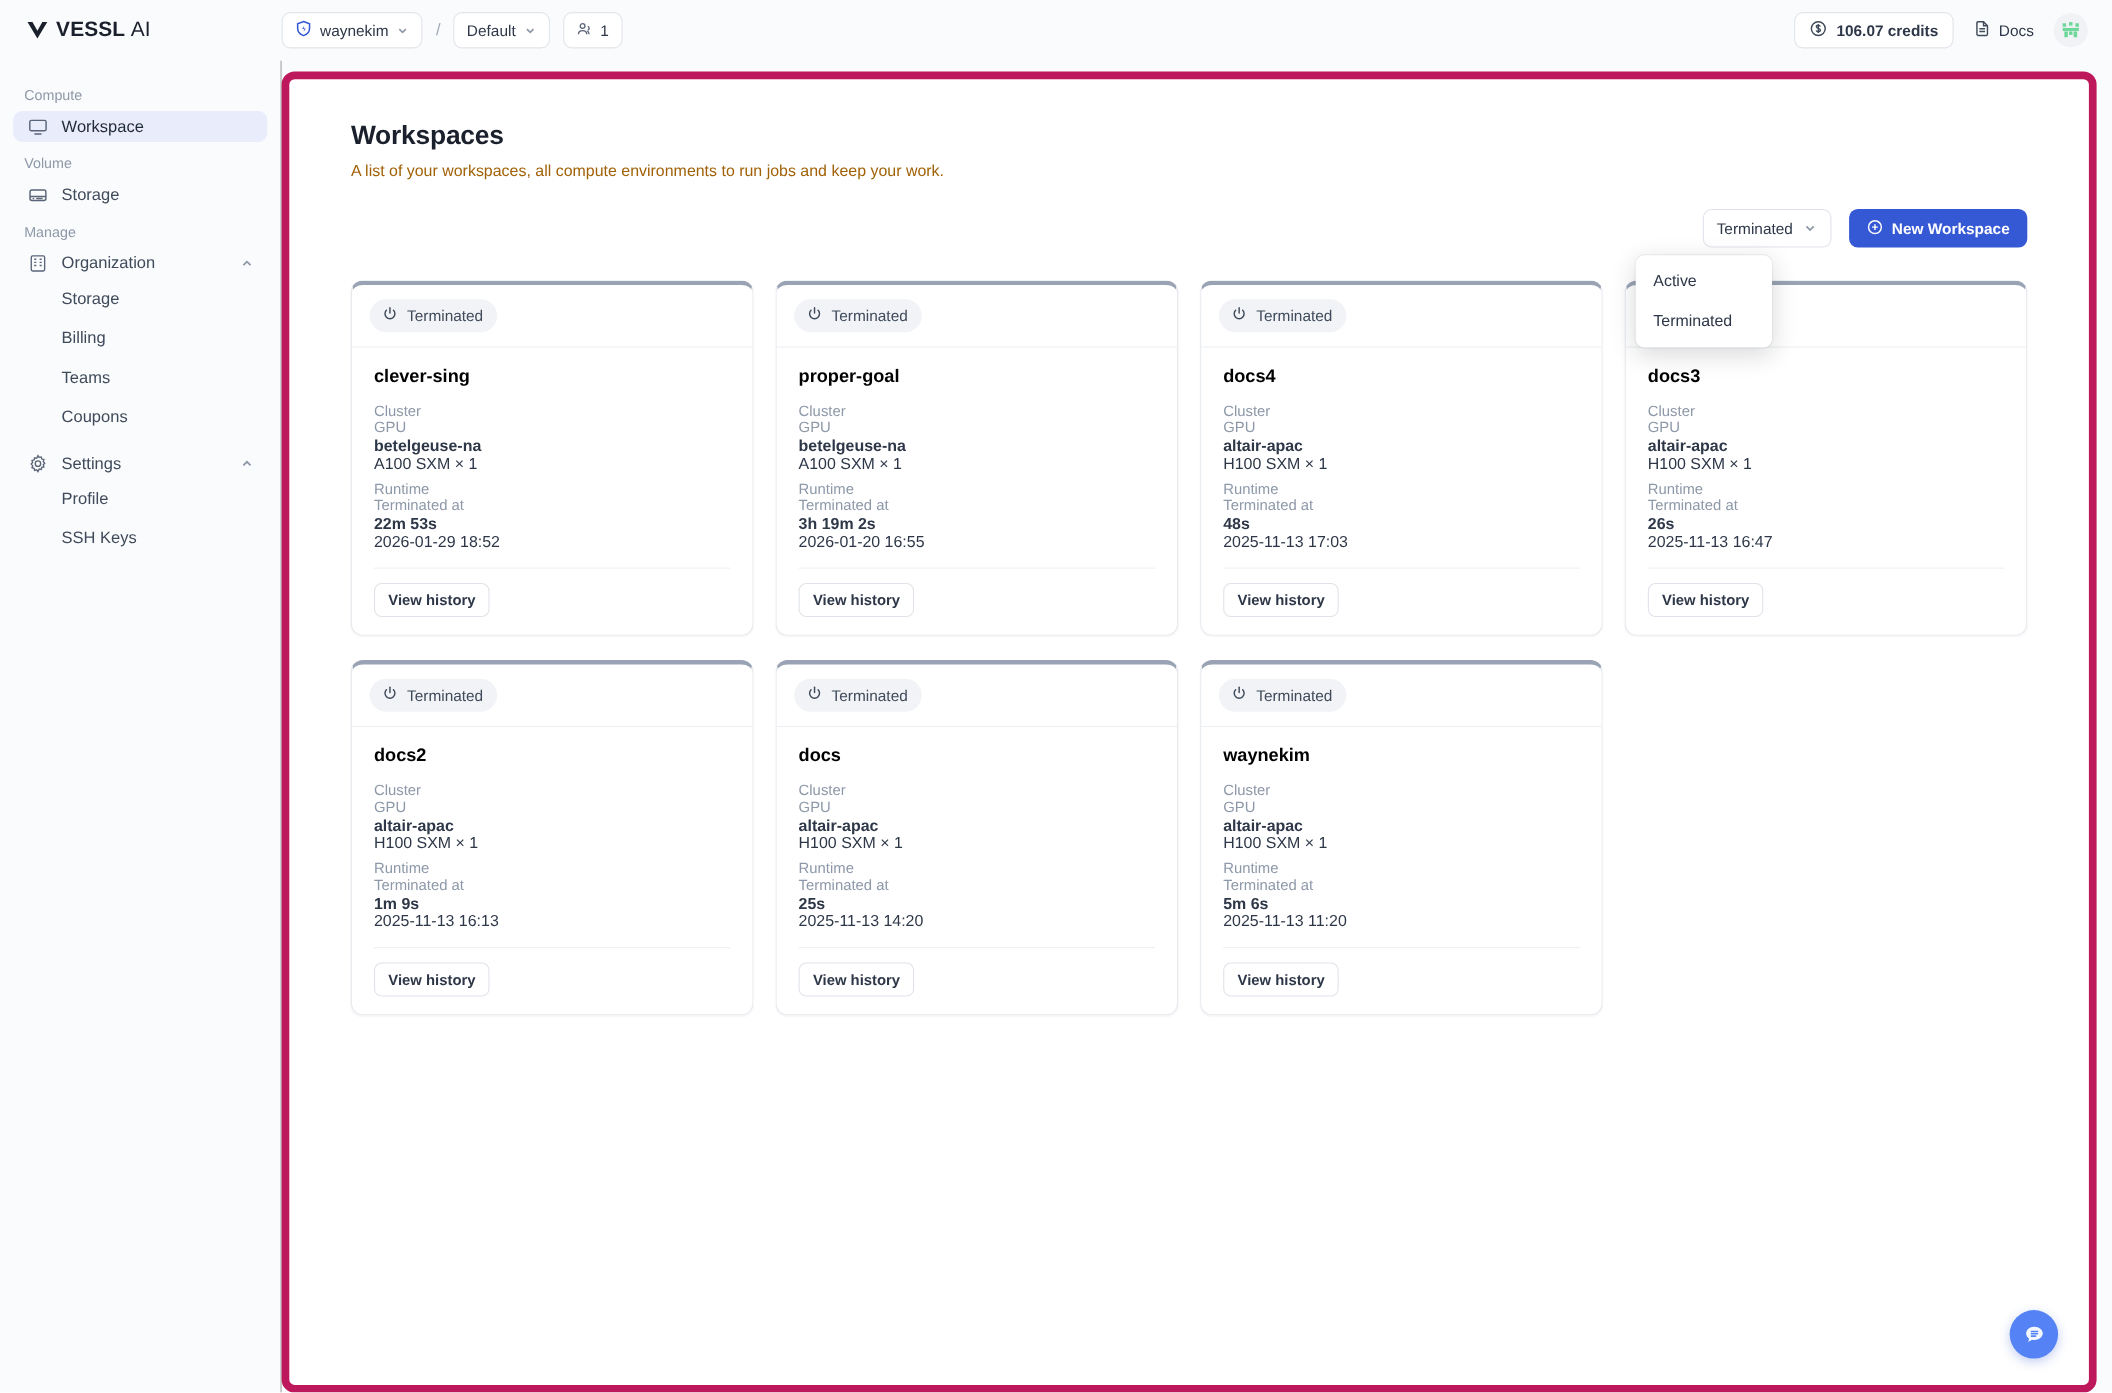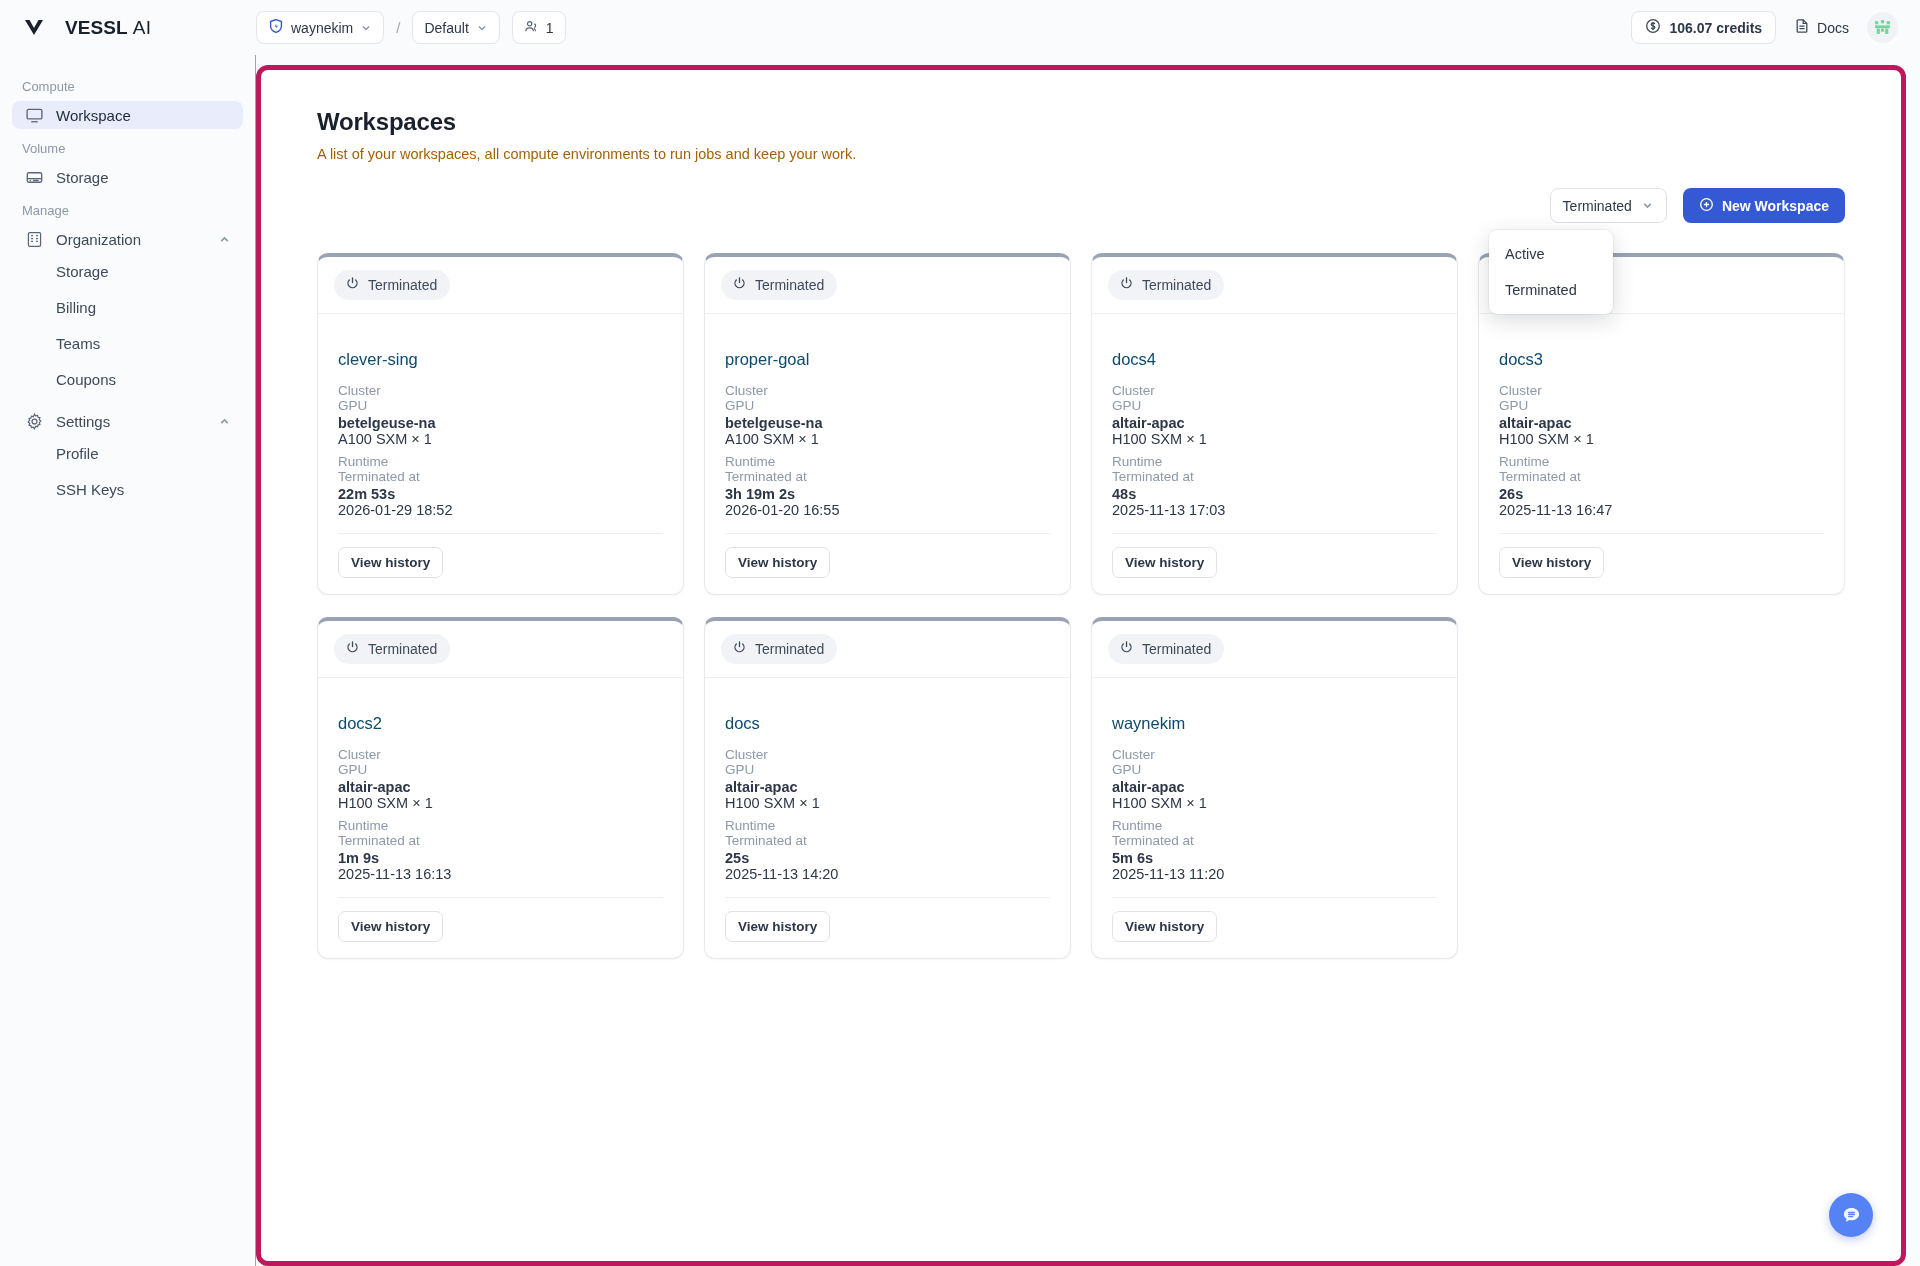--- a/index.html
+++ b/index.html
@@ -13,21 +13,21 @@
   .app { display: flex; flex-direction: column; width: 1920px; height: 1266px; }
 
   
   .topbar {
     height: 55px; flex: 0 0 55px;
     background: #fafbfc;
     display: flex; align-items: center;
     padding: 0 22px 0 24px;
     position: relative; z-index: 40;
   }
-  .brand { display: flex; align-items: center; gap: 21px; width: 232px; }
+  .brand { display: flex; align-items: center; gap: 7px; width: 232px; }
   .brand-mark { color: #1a202c; display: flex; align-items: center; }
   .brand-text { font-size: 19px; font-weight: 700; color: #1a202c; letter-spacing: .1px; }
   .brand-text .light { font-weight: 400; }
 
   .crumbs { display: flex; align-items: center; gap: 12px; }
   .pill {
     height: 33px; border: 1px solid #e2e5ea; border-radius: 8px;
     background: #fff; display: flex; align-items: center; gap: 7px;
     padding: 0 11px; font-size: 14px; color: #2d3748; font-weight: 500;
     cursor: pointer; white-space: nowrap;
@@ -70,21 +70,21 @@
                    justify-content: center; color: #5a6579; flex: 0 0 20px; }
   .nav-item .caret { margin-left: auto; color: #8d98a8; display: flex; }
   .nav-sub {
     display: flex; align-items: center; height: 36px; padding: 0 12px 0 44px;
     border-radius: 8px; font-size: 15px; color: #3f4a5a; cursor: pointer;
   }
 
   
   .main { flex: 1; min-width: 0; padding: 10px 14px 0 0; }
   .panel {
-    background: #fff; border: 5px solid #be185d; border-radius: 12px;
+    background: #fff; border: 7px solid #be185d; border-radius: 12px;
     height: 100%; padding: 38px 56px 0 56px; position: relative; overflow: hidden;
   }
   .page-title { font-size: 24px; font-weight: 700; color: #1a202c; letter-spacing: -.2px; }
   .page-sub { font-size: 14.5px; color: #a16207; margin-top: 10px; }
 
   .toolbar { display: flex; align-items: center; margin-top: 26px; position: relative; }
   .tabs {
     display: inline-flex; background: #f1f3f6; border-radius: 9px; padding: 4px;
   }
   .tab {
@@ -126,21 +126,21 @@
     border-top: 4px solid #9aa3b4; overflow: hidden;
     box-shadow: 0 1px 2px rgba(16,24,40,.04);
   }
   .card-head { padding: 13px 16px; border-bottom: 1px solid #edeff2; }
   .badge {
     display: inline-flex; align-items: center; gap: 8px;
     background: #f1f3f6; border-radius: 999px; padding: 6px 13px 6px 11px;
     font-size: 14px; color: #3f4a5a; font-weight: 500;
   }
   .card-body { padding: 17px 20px 0 20px; }
-  .card-name { font-size: 16.5px; font-weight: 400; color: #0c4a6e; margin-top: 19px; }
+  .card-name { font-size: 16.5px; font-weight: 700; color: #000000; }
   .kv { margin-top: 14px; }
   .kv-row { display: flex; justify-content: space-between; align-items: baseline; flex-direction: column; }
   .kv-row.lbl { font-size: 13.5px; color: #8d98a8; }
   .kv-row.val { font-size: 14.5px; color: #2d3748; font-weight: 600; margin-top: 2px; }
   .kv-row.val .right { font-weight: 500; }
   .kv-gap { height: 7px; }
   .card-foot { margin: 15px 20px 0; border-top: 1px solid #edeff2; padding: 13px 0 16px; }
   .ghost-btn {
     height: 31px; border: 1px solid #dfe3e9; border-radius: 7px; background: #fff;
     padding: 0 12px; font-size: 13.5px; font-weight: 600; color: #2d3748;

